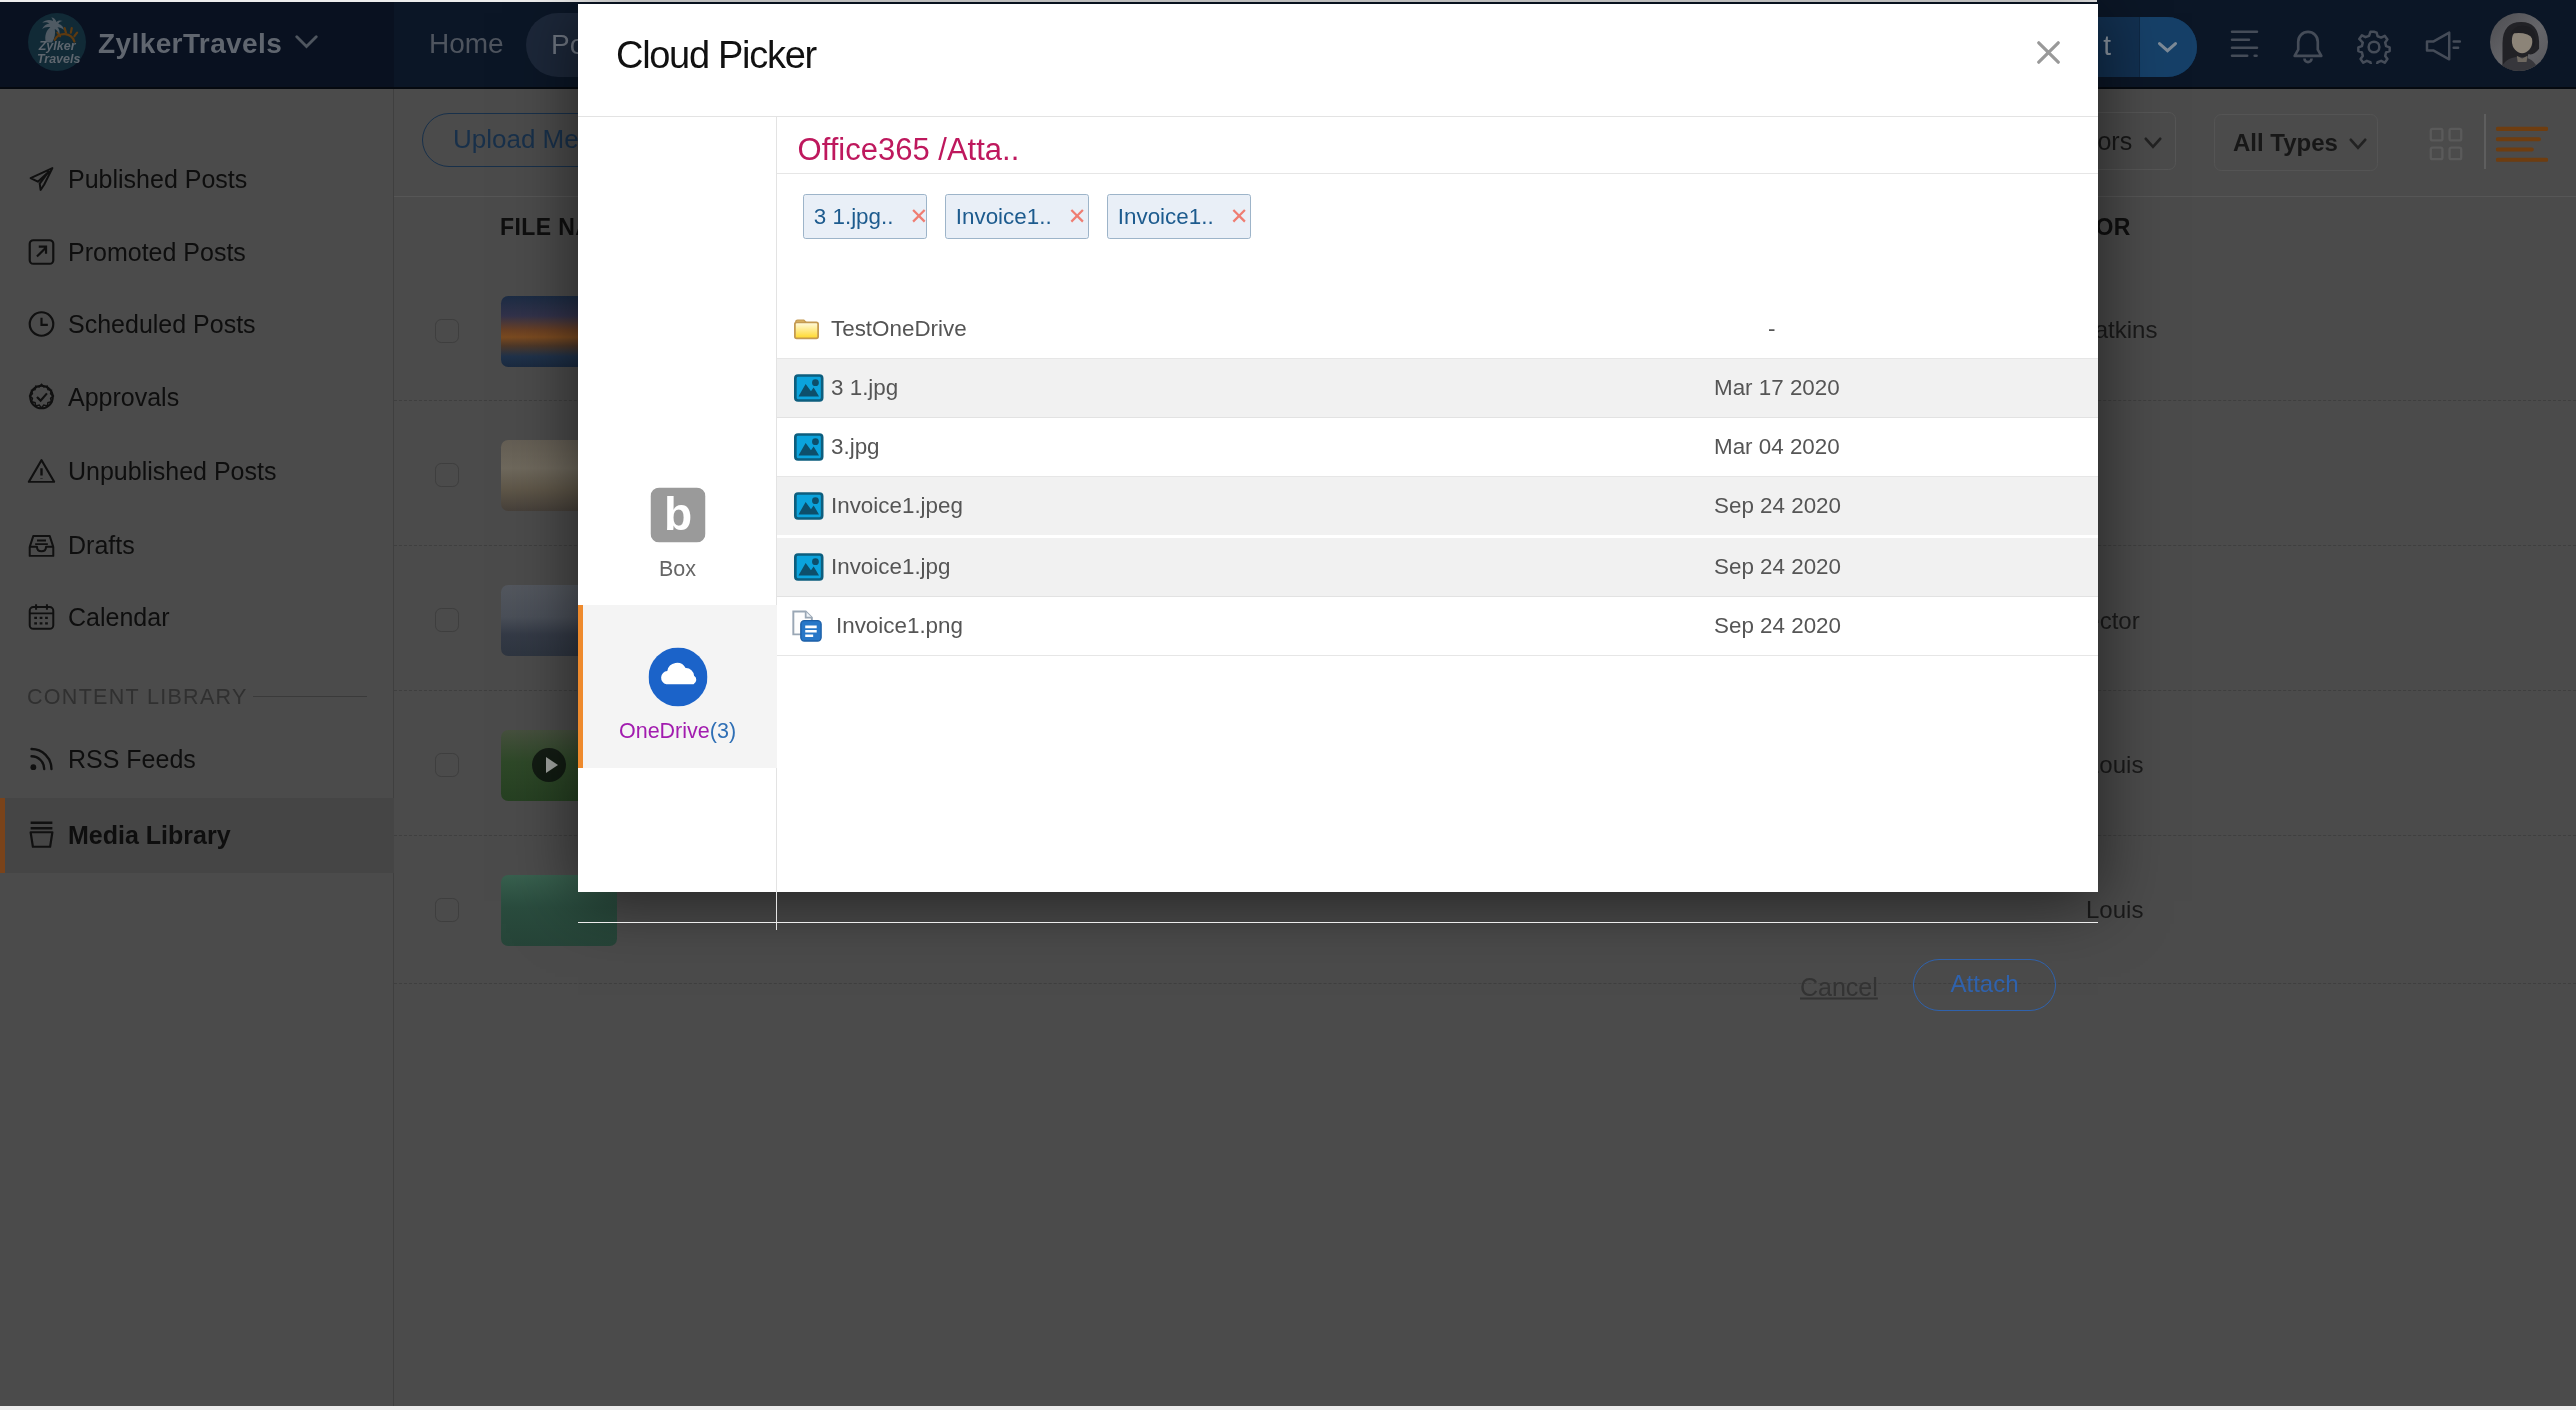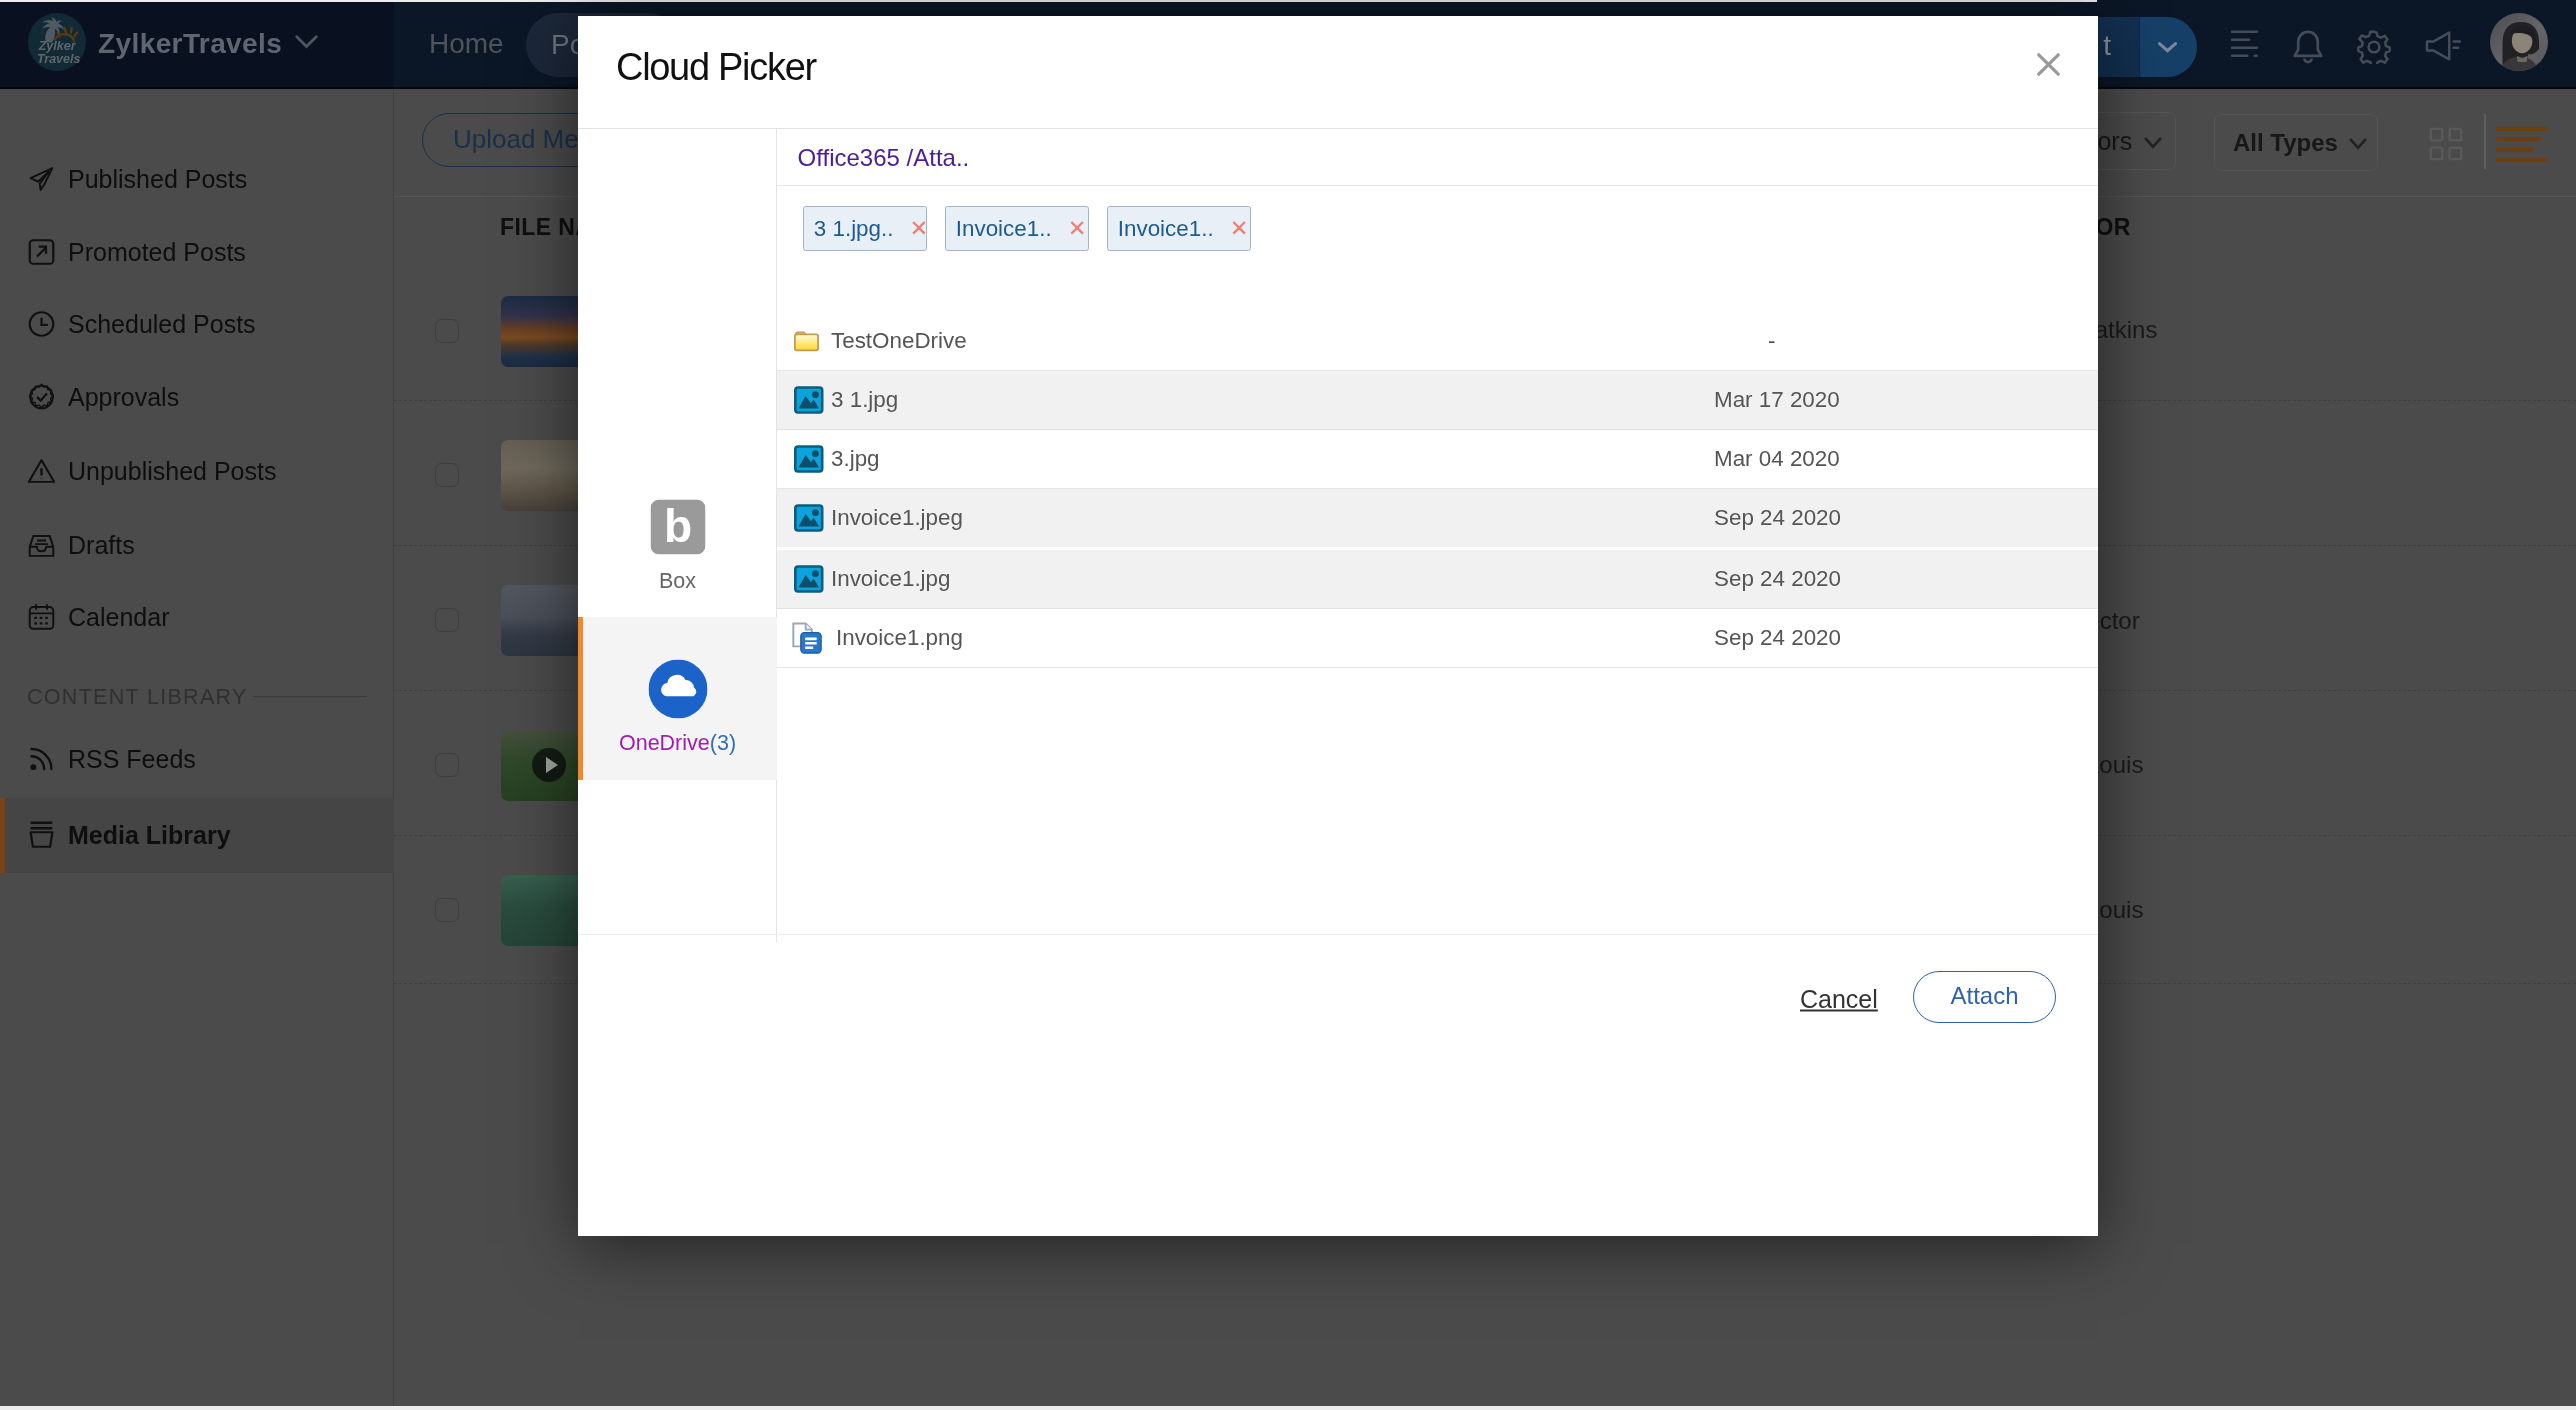--- a/index.html
+++ b/index.html
@@ -25,33 +25,33 @@
 .uploadpill{position:absolute;left:422px;top:113px;width:268px;height:54px;border:1.8px solid #18304a;border-radius:27px;color:#18304a;font-size:26px;line-height:50px;padding-left:30px}
 .toolline{position:absolute;left:394px;top:196px;width:2182px;height:0.9px;background:#565656}
 .thead{position:absolute;top:227px;transform:translateY(-50%);font-size:23px;font-weight:bold;color:#0f0f0f;letter-spacing:0.4px}
 .dashline{position:absolute;left:394px;width:2182px;border-top:1.8px dashed #3f3f3f}
 .cbx{position:absolute;left:435px;width:24px;height:24px;border:1.8px solid #3e3e3e;border-radius:6.3px}
 .thumb{position:absolute;left:501px;width:116px;height:71px;border-radius:7.2px}
 .author{position:absolute;font-size:24px;color:#1a1a1a;transform:translateY(-50%)}
 .ctrlbox{position:absolute;border:0.9px solid #565656;border-radius:7.2px}
 .ctrltext{position:absolute;font-size:25px;color:#171717;transform:translateY(-50%)}
 
-#modal{position:absolute;left:578px;top:16px;width:1520px;height:1220px;background:#fff;box-shadow:0 9px 63px rgba(0,0,0,.55);z-index:10}
+#modal{position:absolute;left:578px;top:4px;width:1520px;height:888px;background:#fff;box-shadow:0 9px 63px rgba(0,0,0,.55);z-index:10}
 #mtitle{position:absolute;left:38px;top:51px;transform:translateY(-50%);font-size:38px;letter-spacing:-1.3px;color:#111}
 #mclose{position:absolute;right:38px;top:37px;width:23px;height:23px}
 #mheadline{position:absolute;left:0;top:112px;width:1520px;height:0.9px;background:#e3e3e3}
 #rail{position:absolute;left:0;top:113px;width:199px;height:813px;border-right:0.9px solid #e3e3e3}
 .tab{position:absolute;left:0;width:199px;height:163px}
 .tab .ticon{position:absolute;left:50%;top:72px;transform:translate(-50%,-50%)}
 .tab .tlabel{position:absolute;left:0;top:126px;width:100%;transform:translateY(-50%);text-align:center;font-size:21.5px;color:#666}
 .tab.active{background:#f4f4f4}
 .tab.active .obar{position:absolute;left:0;top:0;width:5.4px;height:163px;background:#ee8a2d}
 
 #mc{position:absolute;left:199px;top:113px;width:1321px;height:813px}
-#msearch{position:absolute;left:20.6px;top:15px;font-size:24px;color:#4c1d95}
+#msearch{position:absolute;left:20.6px;top:15px;font-size:31px;color:#be185d}
 #msearchline{position:absolute;left:0;top:56px;width:1321px;height:0.9px;background:#e6e6e6}
 .chip{position:absolute;top:77px;height:45px;background:#e9eff7;border:0.9px solid #9db4c9;border-radius:2.7px;font-size:22.4px;color:#1d5b8e;line-height:43px;padding:0 9.8px;white-space:nowrap;overflow:hidden}
 .chip .x{color:#ef7d72;font-size:22.4px;margin-left:9.8px}
 #mthead{position:absolute;left:0;top:128px;width:1321px;height:55px;background:#f1f1f1}
 .mrow{position:absolute;left:0;width:1321px;height:59px;font-size:22.4px;color:#555}
 .mrow.sel{background:#f1f1f1}
 .mrow .nm{position:absolute;left:54px;top:50%;transform:translateY(-50%)}
 .mrow .dt{position:absolute;left:937px;white-space:nowrap;top:50%;transform:translateY(-50%)}
 .mrow .ric{position:absolute;left:17px;top:50%;transform:translateY(-50%)}
 #mfootline{position:absolute;left:0;top:918px;width:1520px;height:0.9px;background:#ececec}

